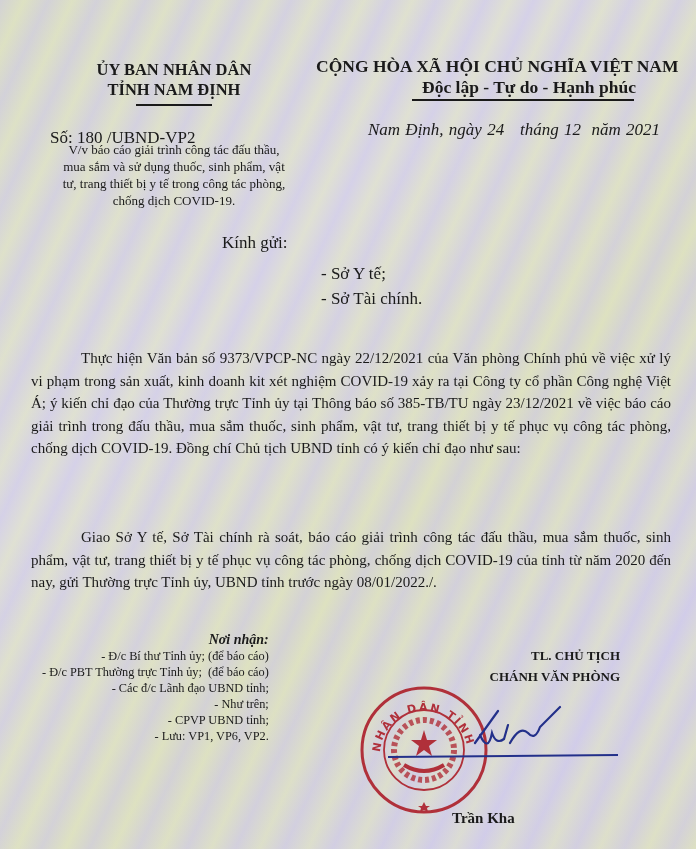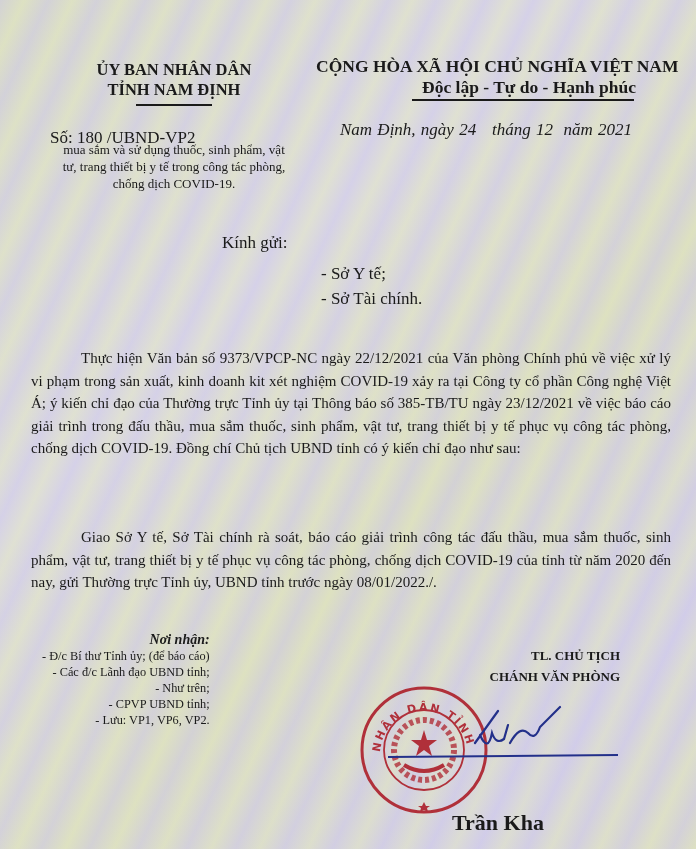--- a/index.html
+++ b/index.html
@@ -24,21 +24,21 @@
     .kinh-gui { left: 222px; top: 233px; font-size: 17px; }
     .recips { left: 321px; top: 261px; font-size: 17px; line-height: 25px; }
     .body-text { left: 31px; width: 640px; font-size: 15px; line-height: 22.6px; text-align: justify; text-indent: 50px; }
     .p1 { top: 347px; }
     .p2 { top: 526px; }
     .noi-nhan { left: 42px; top: 632px; font-size: 12.3px; line-height: 16px; text-align: right; }
     .noi-nhan .title { font-weight: bold; font-style: italic; font-size: 14px; }
     .sign-head { left: 400px; top: 645px; width: 220px; text-align: right; font-weight: bold; font-size: 13px; line-height: 21px; }
     .seal { left: 358px; top: 685px; width: 132px; height: 130px; }
     .signature { left: 380px; top: 705px; width: 240px; height: 60px; }
-    .signer { left: 452px; top: 810px; font-weight: bold; font-size: 22px; }
+    .signer { left: 452px; top: 810px; font-weight: bold; font-size: 15px; }
     .watermark { left: 278px; top: 814px; font-family: "DejaVu Sans", sans-serif; font-weight: bold; font-size: 26px; color: rgba(255,255,255,0.85); letter-spacing: -1px; margin-top: 48px; }
   </style>
 </head>
 <body>
 
 <div class="page">
 
   <div class="abs left-head">
     <div>ỦY BAN NHÂN DÂN</div>
     <div>TỈNH NAM ĐỊNH</div>
@@ -47,39 +47,41 @@
 
   <div class="abs right-head">
     <div>CỘNG HÒA XÃ HỘI CHỦ NGHĨA VIỆT NAM</div>
     <div class="motto">Độc lập - Tự do - Hạnh phúc</div>
     <div class="rule"></div>
   </div>
 
   <div class="abs number">Số: 180 /UBND-VP2</div>
 
   <div class="abs subject">
+    <div>V/v báo cáo giải trình công tác đấu thầu,</div>
     <div>mua sắm và sử dụng thuốc, sinh phẩm, vật</div>
     <div>tư, trang thiết bị y tế trong công tác phòng,</div>
     <div>chống dịch COVID-19.</div>
   </div>
 
-  <div class="abs place-date" style="white-space:pre;">Nam Định, ngày 24   tháng 12  năm 2021</div>
+  <div class="abs place-date" style="white-space:pre;margin-left:28px;">Nam Định, ngày 24   tháng 12  năm 2021</div>
 
   <div class="abs kinh-gui">Kính gửi:</div>
   <div class="abs recips">
     <div>- Sở Y tế;</div>
     <div>- Sở Tài chính.</div>
   </div>
 
   <div class="abs body-text p1">Thực hiện Văn bản số 9373/VPCP-NC ngày 22/12/2021 của Văn phòng Chính phủ về việc xử lý vi phạm trong sản xuất, kinh doanh kit xét nghiệm COVID-19 xảy ra tại Công ty cổ phần Công nghệ Việt Á; ý kiến chỉ đạo của Thường trực Tỉnh ủy tại Thông báo số 385-TB/TU ngày 23/12/2021 về việc báo cáo giải trình trong đấu thầu, mua sắm thuốc, sinh phẩm, vật tư, trang thiết bị y tế phục vụ công tác phòng, chống dịch COVID-19. Đồng chí Chủ tịch UBND tỉnh có ý kiến chỉ đạo như sau:</div>
   <div class="abs body-text p2">Giao Sở Y tế, Sở Tài chính rà soát, báo cáo giải trình công tác đấu thầu, mua sắm thuốc, sinh phẩm, vật tư, trang thiết bị y tế phục vụ công tác phòng, chống dịch COVID-19 của tỉnh từ năm 2020 đến nay, gửi Thường trực Tỉnh ủy, UBND tỉnh trước ngày 08/01/2022./.</div>
 
   <div class="abs noi-nhan">
     <div class="title">Nơi nhận:</div>
     <div>- Đ/c Bí thư Tỉnh ủy; (để báo cáo)</div>
+    <div style="white-space:pre;">- Đ/c PBT Thường trực Tỉnh ủy;  (để báo cáo)</div>
     <div>- Các đ/c Lãnh đạo UBND tỉnh;</div>
     <div>- Như trên;</div>
     <div>- CPVP UBND tỉnh;</div>
     <div>- Lưu: VP1, VP6, VP2.</div>
   </div>
 
   <div class="abs sign-head">
     <div>TL. CHỦ TỊCH</div>
     <div>CHÁNH VĂN PHÒNG</div>
   </div>

